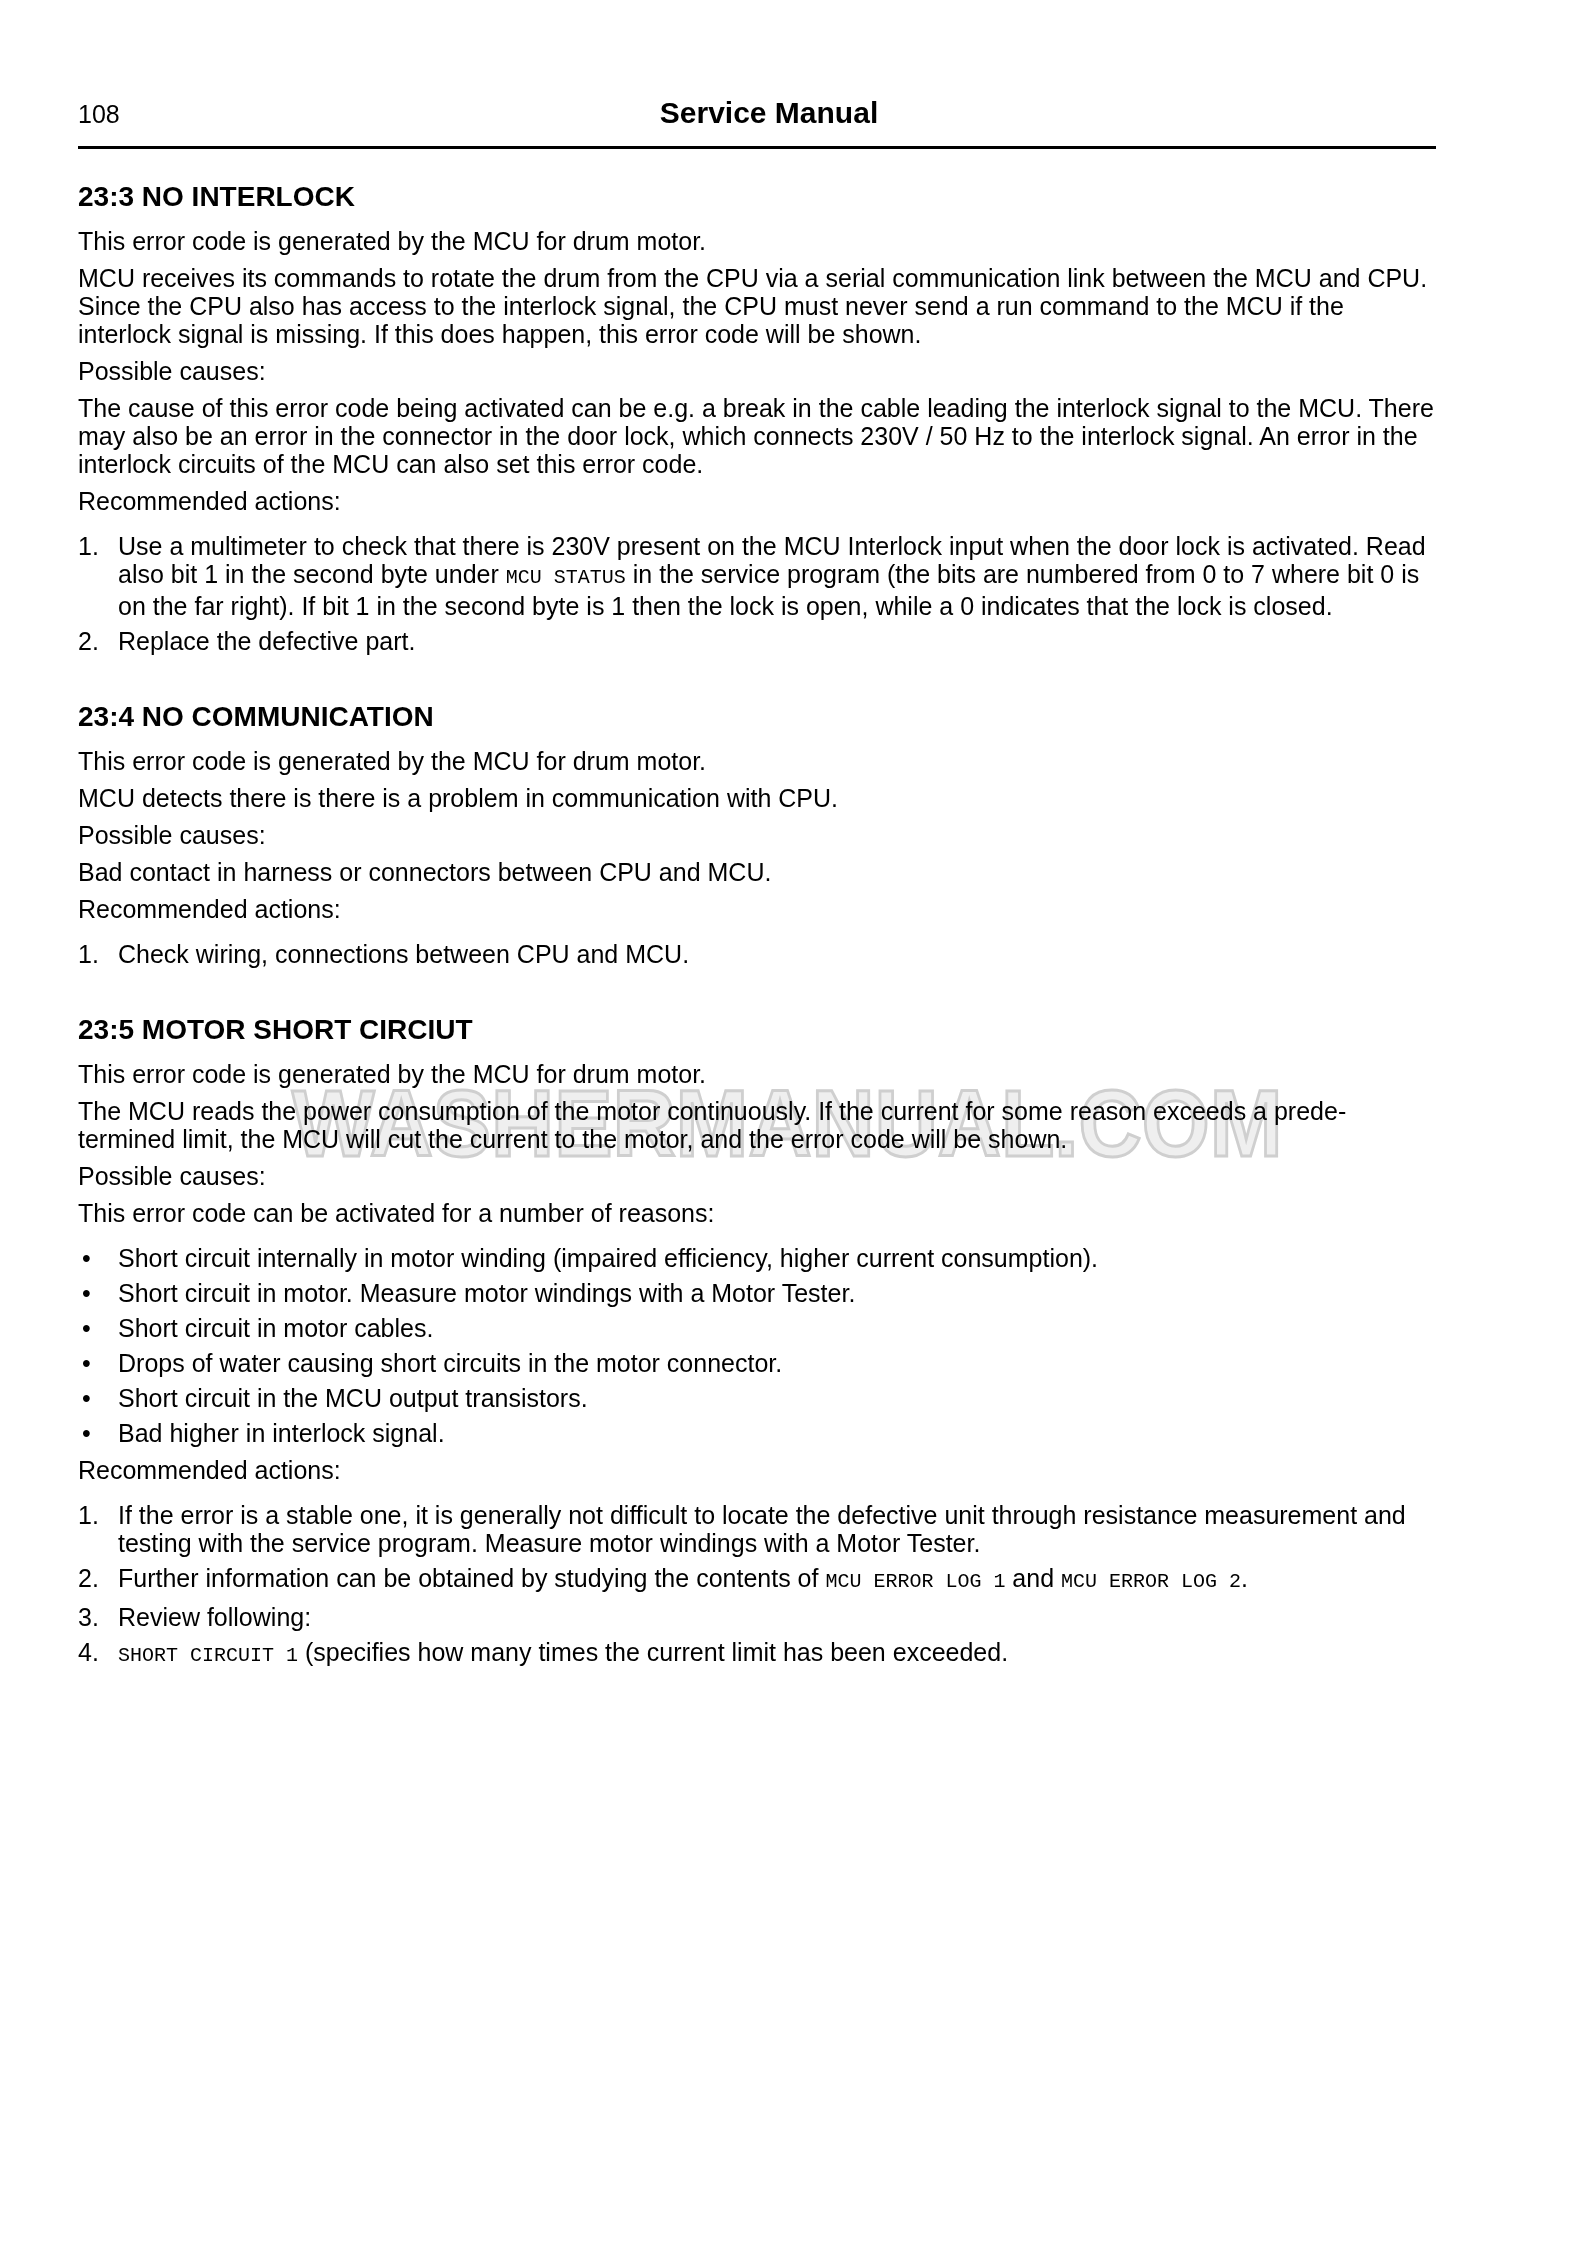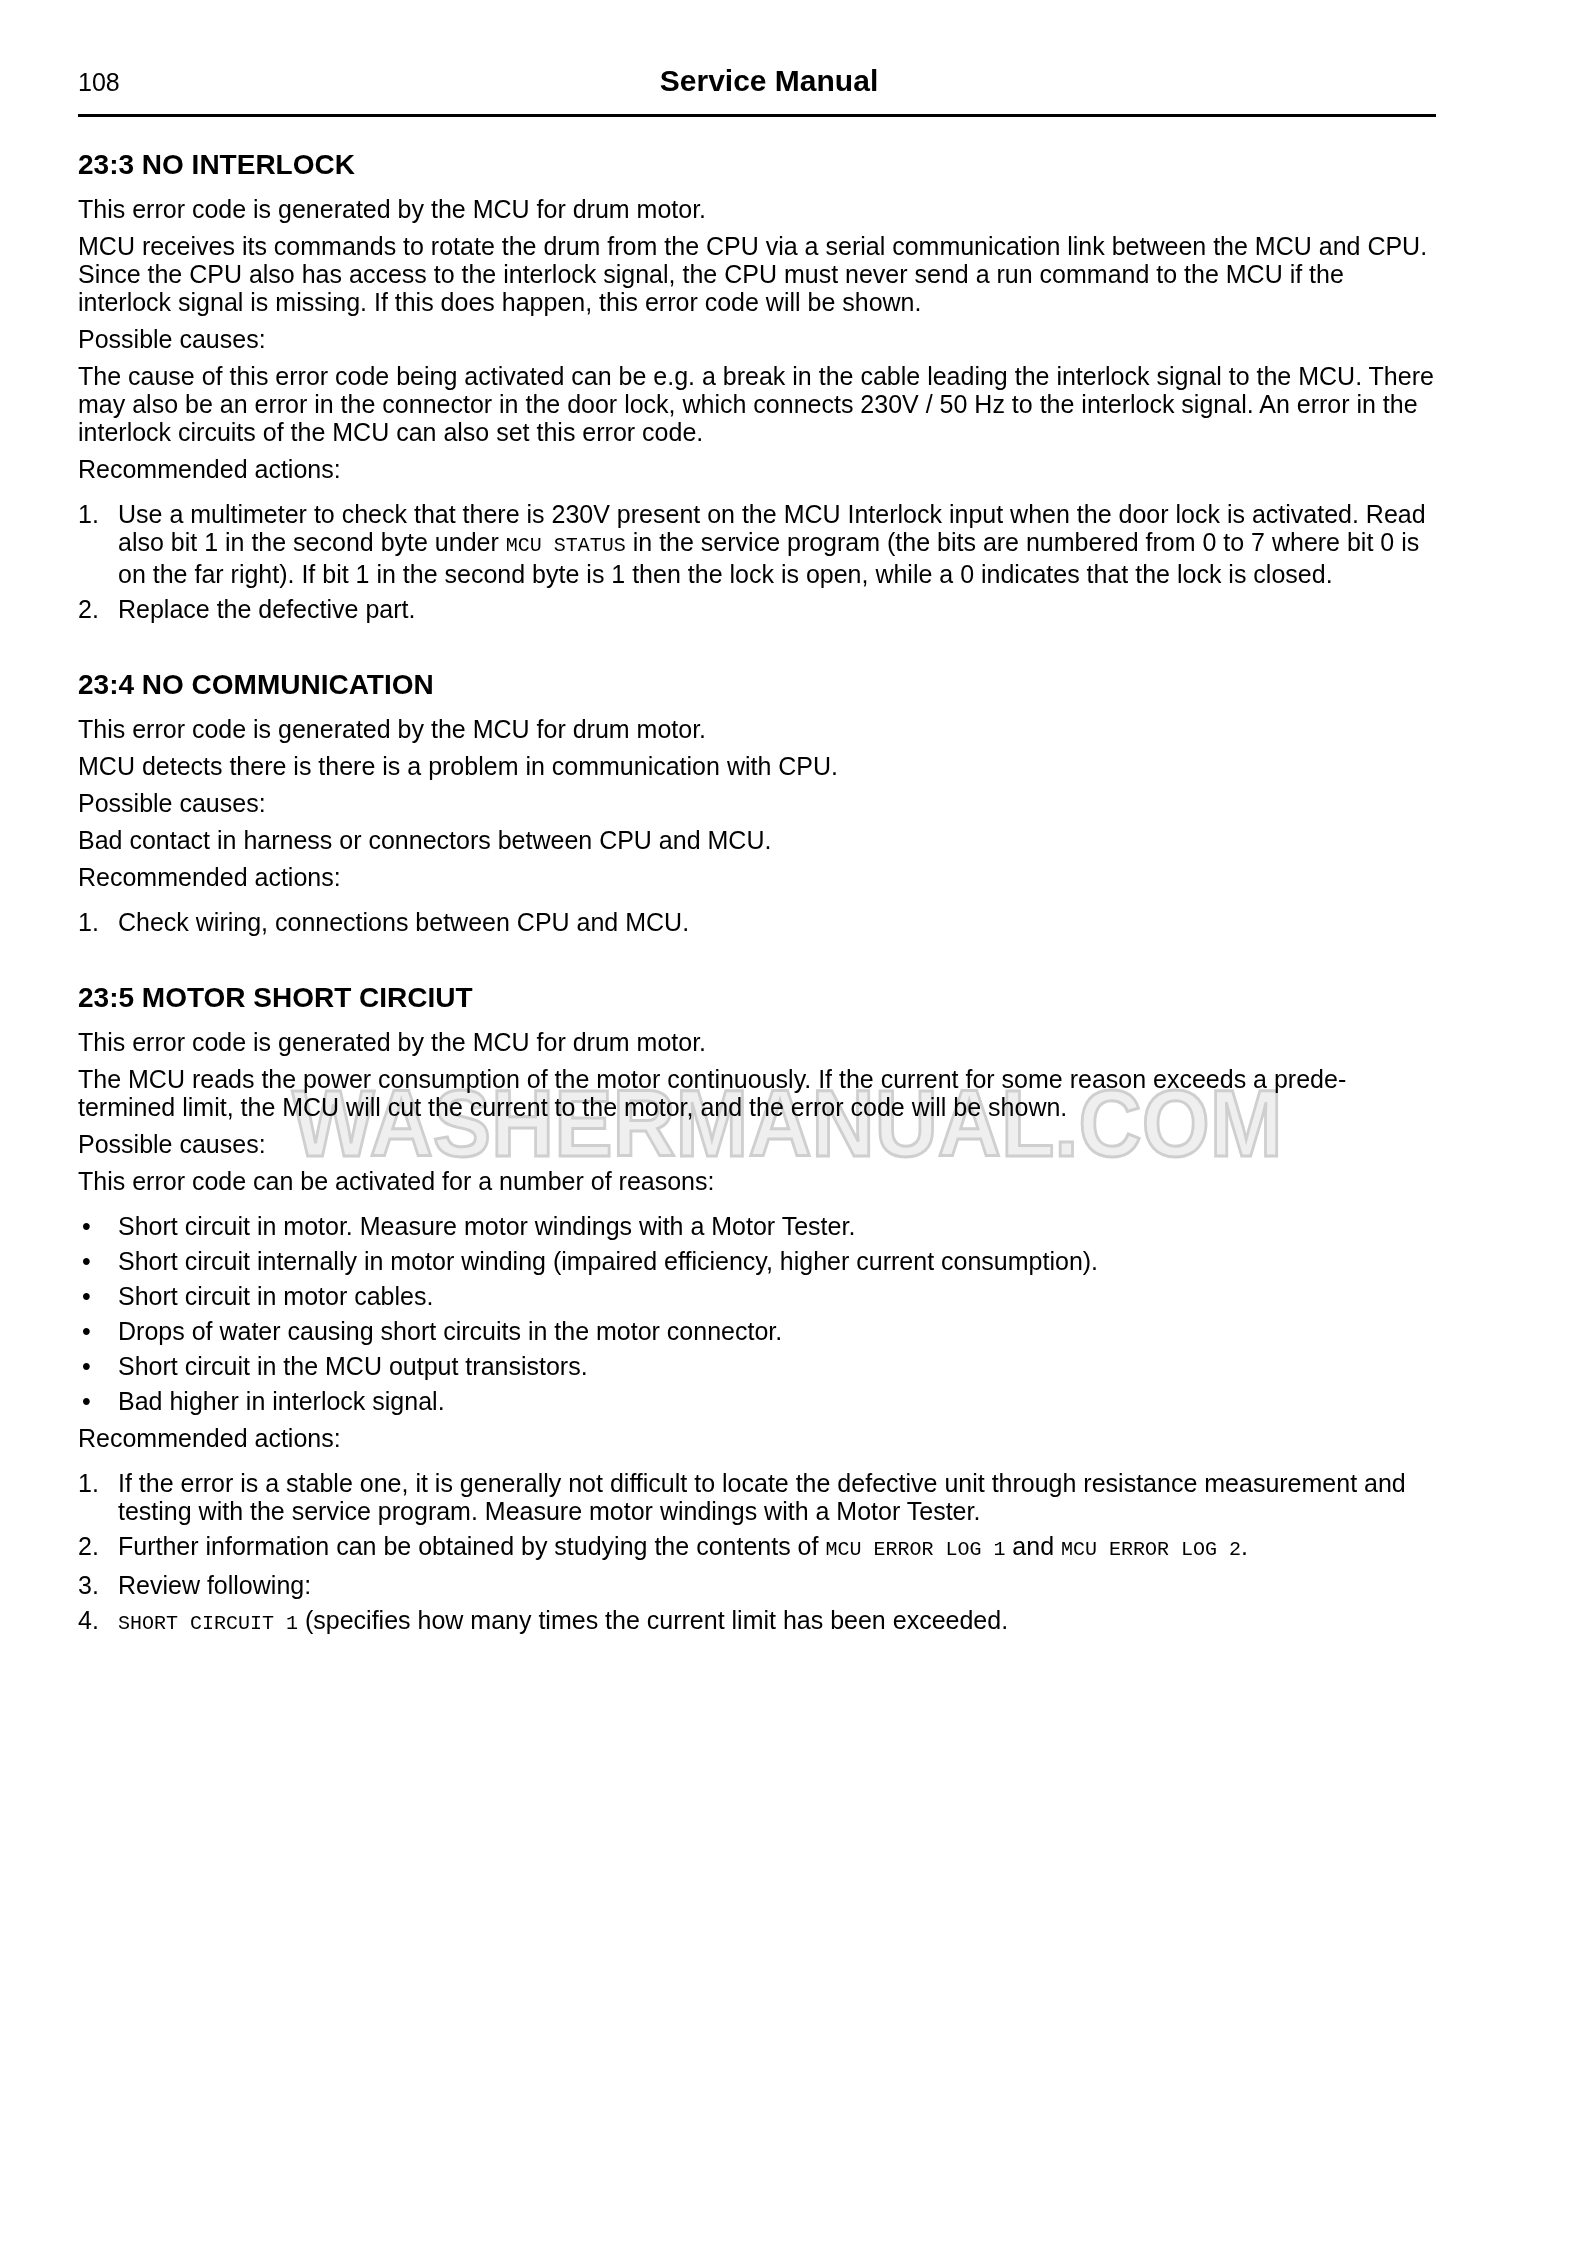--- a/index.html
+++ b/index.html
@@ -32,21 +32,21 @@
     transform: scaleX(0.92);
     transform-origin: left top;
     letter-spacing: 0px;
     user-select: none;
   }
   .content {
     position: relative;
     z-index: 1;
     margin-left: 78px;
     width: 1358px;
-    padding-top: 52px;
+    padding-top: 84px;
   }
   .pagehead {
     position: relative;
     height: 34px;
   }
   .pagenum {
     position: absolute;
     left: 0;
     bottom: 2px;
     font-size: 25px;
@@ -143,22 +143,22 @@
       </ol>
     </section>
 
     <section class="sec">
       <h2>23:5 MOTOR SHORT CIRCIUT</h2>
       <p>This error code is generated by the MCU for drum motor.</p>
       <p>The MCU reads the power consumption of the motor continuously. If the current for some reason exceeds a prede-termined limit, the MCU will cut the current to the motor, and the error code will be shown.</p>
       <p>Possible causes:</p>
       <p>This error code can be activated for a number of reasons:</p>
       <ul>
+        <li><span>Short circuit internally in motor winding (impaired efficiency, higher current consumption).</span></li>
         <li><span>Short circuit in motor. Measure motor windings with a Motor Tester.</span></li>
-        <li><span>Short circuit internally in motor winding (impaired efficiency, higher current consumption).</span></li>
         <li><span>Short circuit in motor cables.</span></li>
         <li><span>Drops of water causing short circuits in the motor connector.</span></li>
         <li><span>Short circuit in the MCU output transistors.</span></li>
         <li><span>Bad higher in interlock signal.</span></li>
       </ul>
       <p>Recommended actions:</p>
       <ol>
         <li><span>If the error is a stable one, it is generally not difficult to locate the defective unit through resistance measurement and testing with the service program. Measure motor windings with a Motor Tester.</span></li>
         <li><span>Further information can be obtained by studying the contents of </span><span class="mono">MCU ERROR LOG 1</span><span> and </span><span class="mono">MCU ERROR LOG 2</span><span>.</span></li>
         <li><span>Review following:</span></li>

